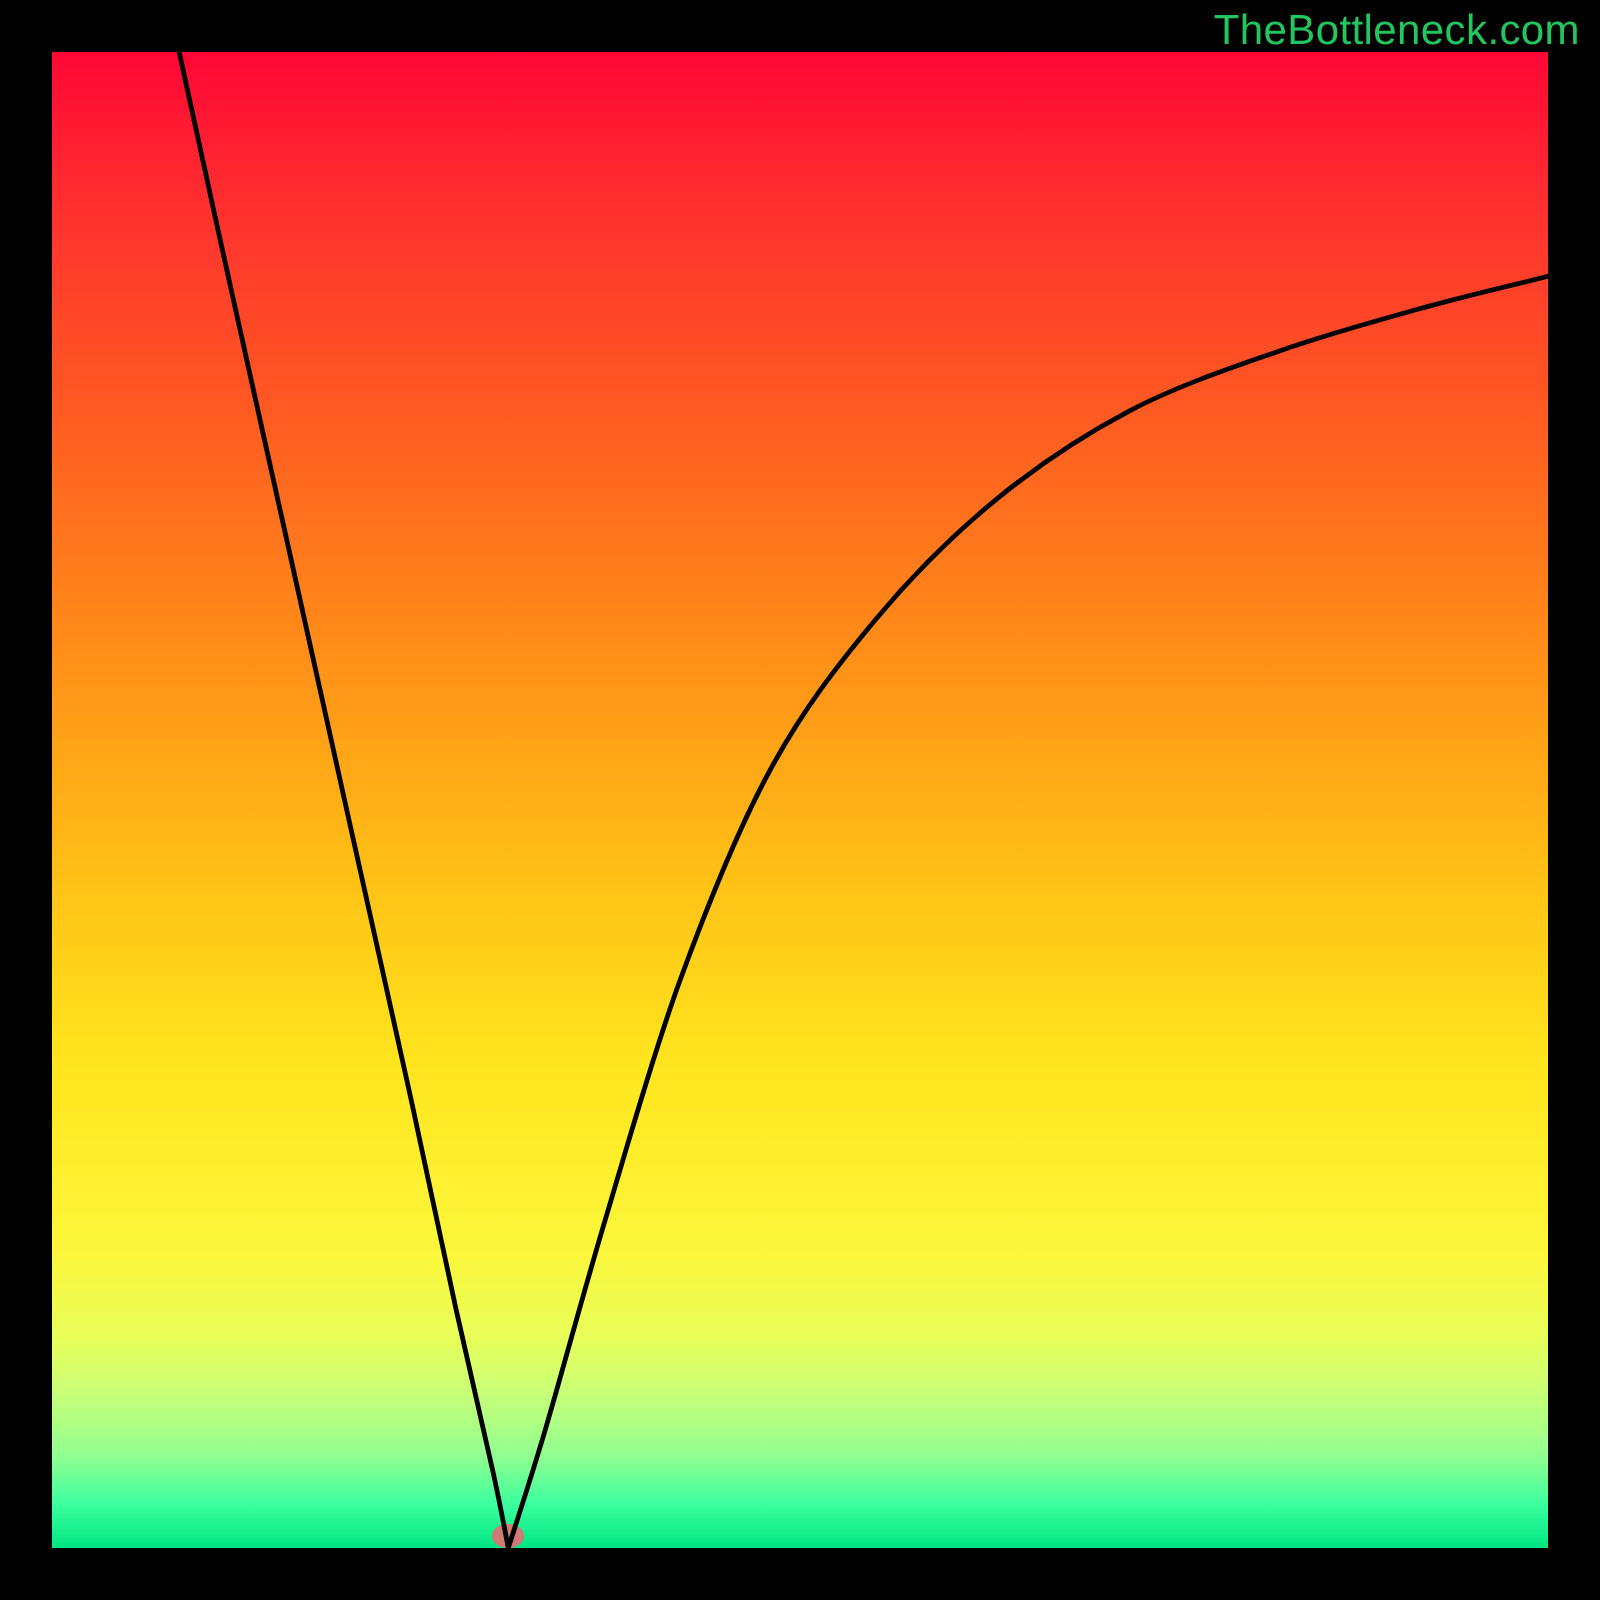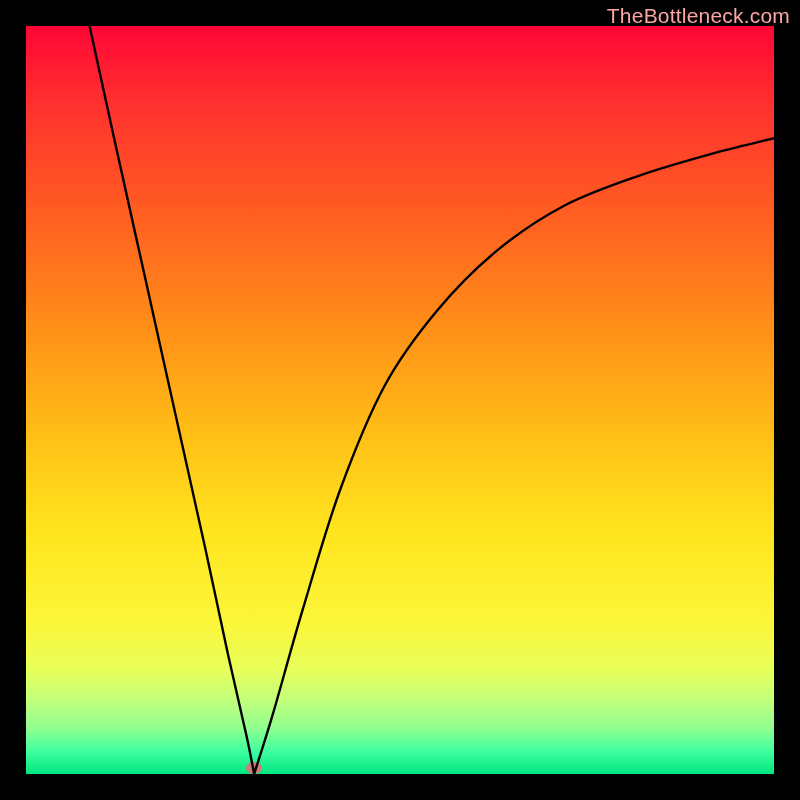--- a/index.html
+++ b/index.html
@@ -52,21 +52,21 @@
     left: 0;
     top: 0;
     width: 748px;
     height: 748px;
     pointer-events: none;
   }
   .watermark {
     position: absolute;
     top: 4px;
     right: 10px;
-    color: #fca5a5;
+    color: #22c55e;
     font-size: 21px;
     font-weight: 500;
     letter-spacing: 0.2px;
   }
 </style>
 </head>
 <body>
 
 <div class="stage">
   <div class="plot">

